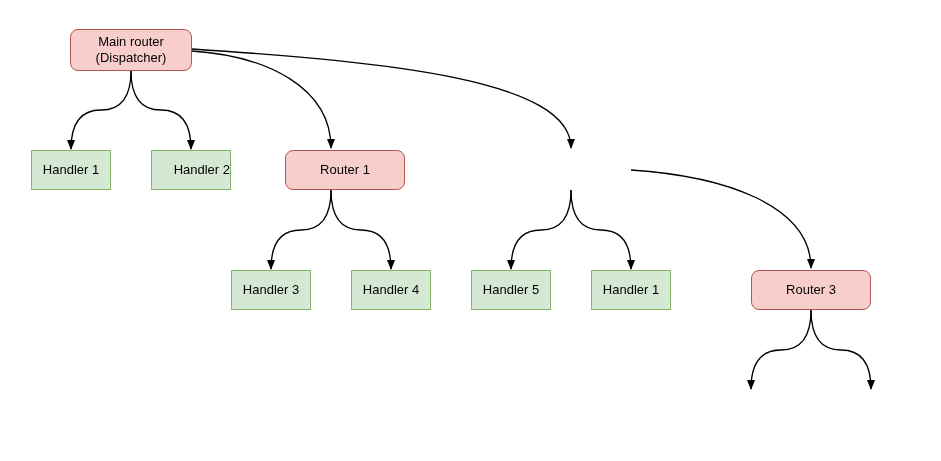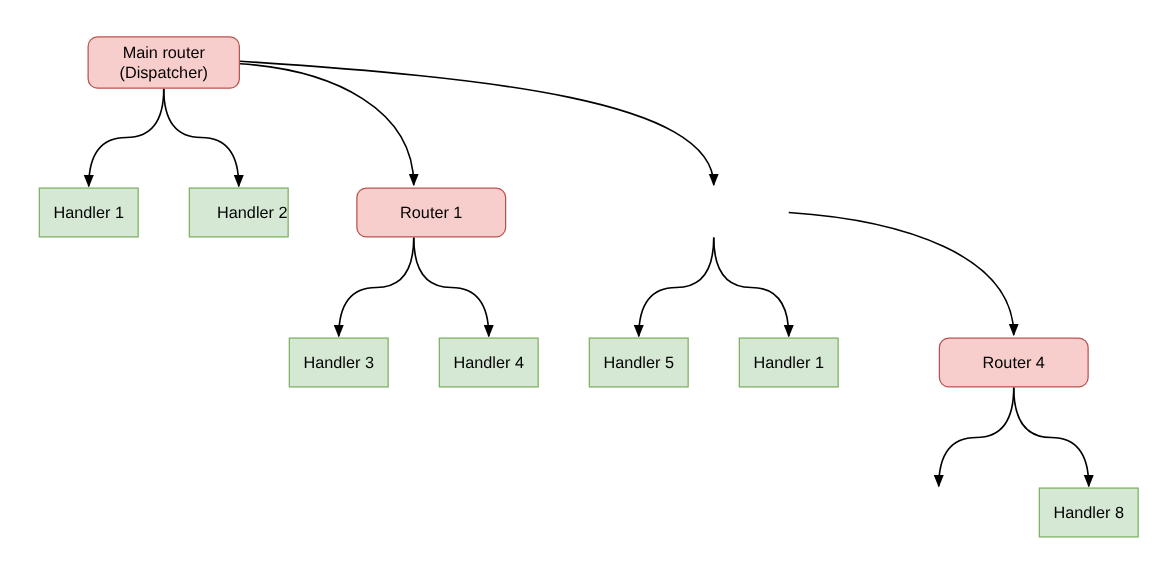--- a/index.html
+++ b/index.html
@@ -105,21 +105,18 @@
 
   <div class="node handler" style="left:471px; top:270px; width:80px; height:40px;text-align:right;">
     <span>Handler 5</span>
   </div>
 
   <div class="node handler" style="left:591px; top:270px; width:80px; height:40px;">
     <span>Handler 1</span>
   </div>
 
   <div class="node router" style="left:751px; top:270px; width:120px; height:40px;">
-    <span>Router 4</span>
+    <span>Router 3</span>
   </div>
 
 
-  <div class="node handler" style="left:831px; top:390px; width:80px; height:40px;">
-    <span>Handler 8</span>
-  </div>
 
 </div>
 
 </body></html>

